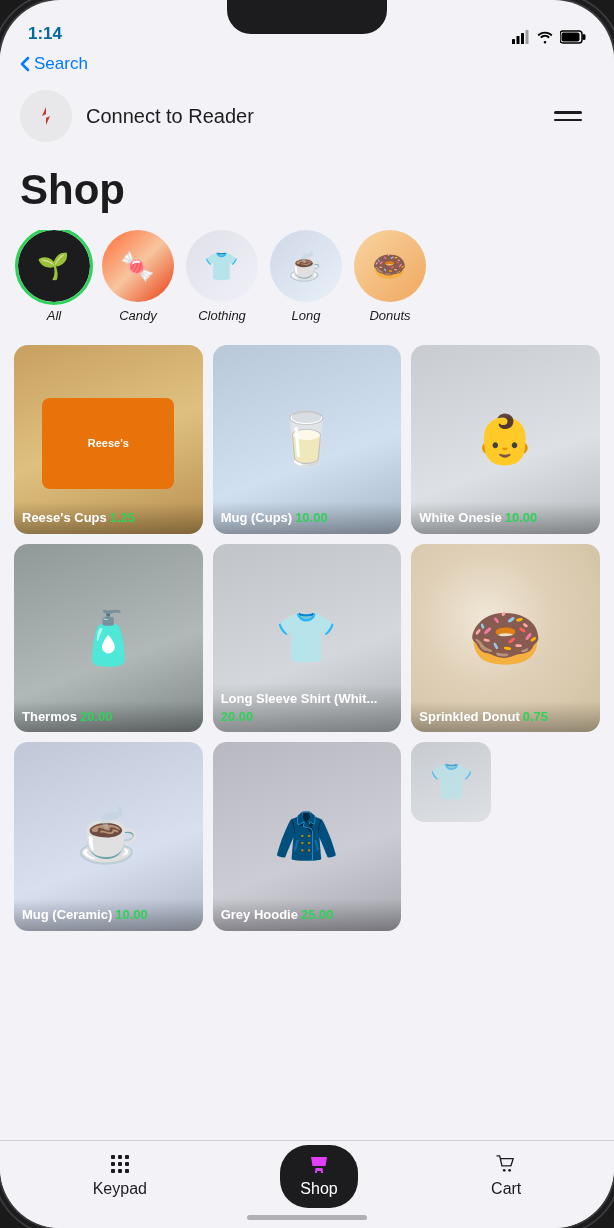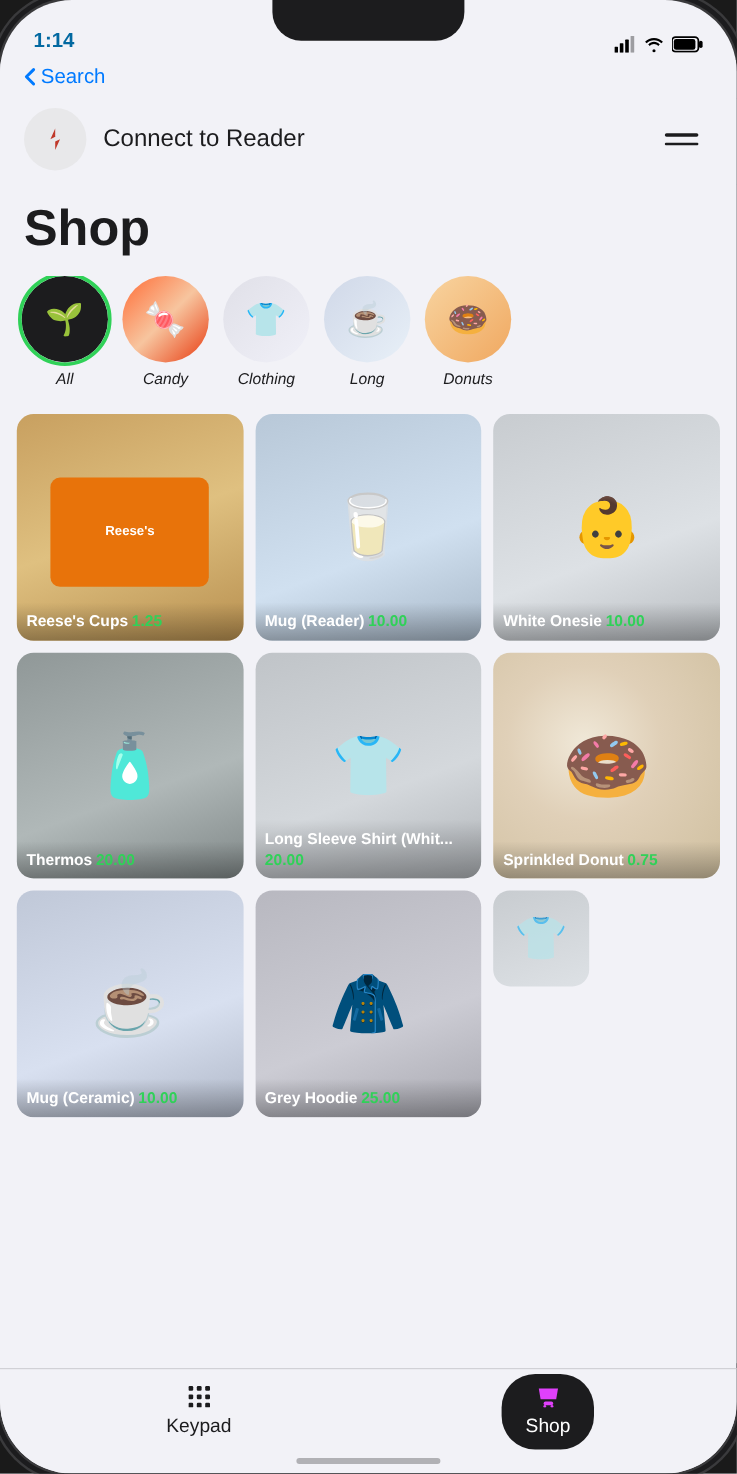--- a/index.html
+++ b/index.html
@@ -370,21 +370,21 @@
             </div>
           </div>
         </div>
 
         <div class="product-card" style="background: linear-gradient(160deg, #b8c8d8 0%, #d0e0f0 60%, #a8b8c8 100%);">
           <div class="product-visual-container">
             <span style="font-size:52px">🥛</span>
           </div>
           <div class="product-info">
             <div class="product-name-price">
-              <span class="product-name">Mug (Reader)</span>
+              <span class="product-name">Mug (Cups)</span>
               <span class="product-price">10.00</span>
             </div>
           </div>
         </div>
 
         <div class="product-card" style="background: linear-gradient(160deg, #c8ccd0 0%, #dde1e5 60%, #b8bcc0 100%);">
           <div class="product-visual-container">
             <span style="font-size:48px">👶</span>
           </div>
           <div class="product-info">
@@ -486,19 +486,27 @@
       <div class="tab-item active">
         <svg width="20" height="18" viewBox="0 0 20 18" fill="#e040fb">
           <path d="M2 2h16l-1.5 9H3.5L2 2z"></path>
           <rect x="6" y="13" width="8" height="3" rx="1.5" fill="#e040fb"></rect>
           <circle cx="7" cy="17" r="1.2"></circle>
           <circle cx="13" cy="17" r="1.2"></circle>
         </svg>
         <span>Shop</span>
       </div>
 
+      <div class="tab-item">
+        <svg width="20" height="18" viewBox="0 0 22 20" fill="#1c1c1e">
+          <path d="M1 1h3l2.5 11h10l2.5-8H5" stroke="#1c1c1e" stroke-width="1.5" fill="none" stroke-linecap="round" stroke-linejoin="round"></path>
+          <circle cx="9" cy="17" r="1.5"></circle>
+          <circle cx="15" cy="17" r="1.5"></circle>
+        </svg>
+        <span>Cart</span>
+      </div>
 
     </div>
 
     <div style="position:absolute;bottom:8px;left:50%;transform:translateX(-50%);width:120px;height:5px;background:#1c1c1e;border-radius:3px;opacity:0.3;"></div>
 
   </div>
 </div>
 
 </body></html>

